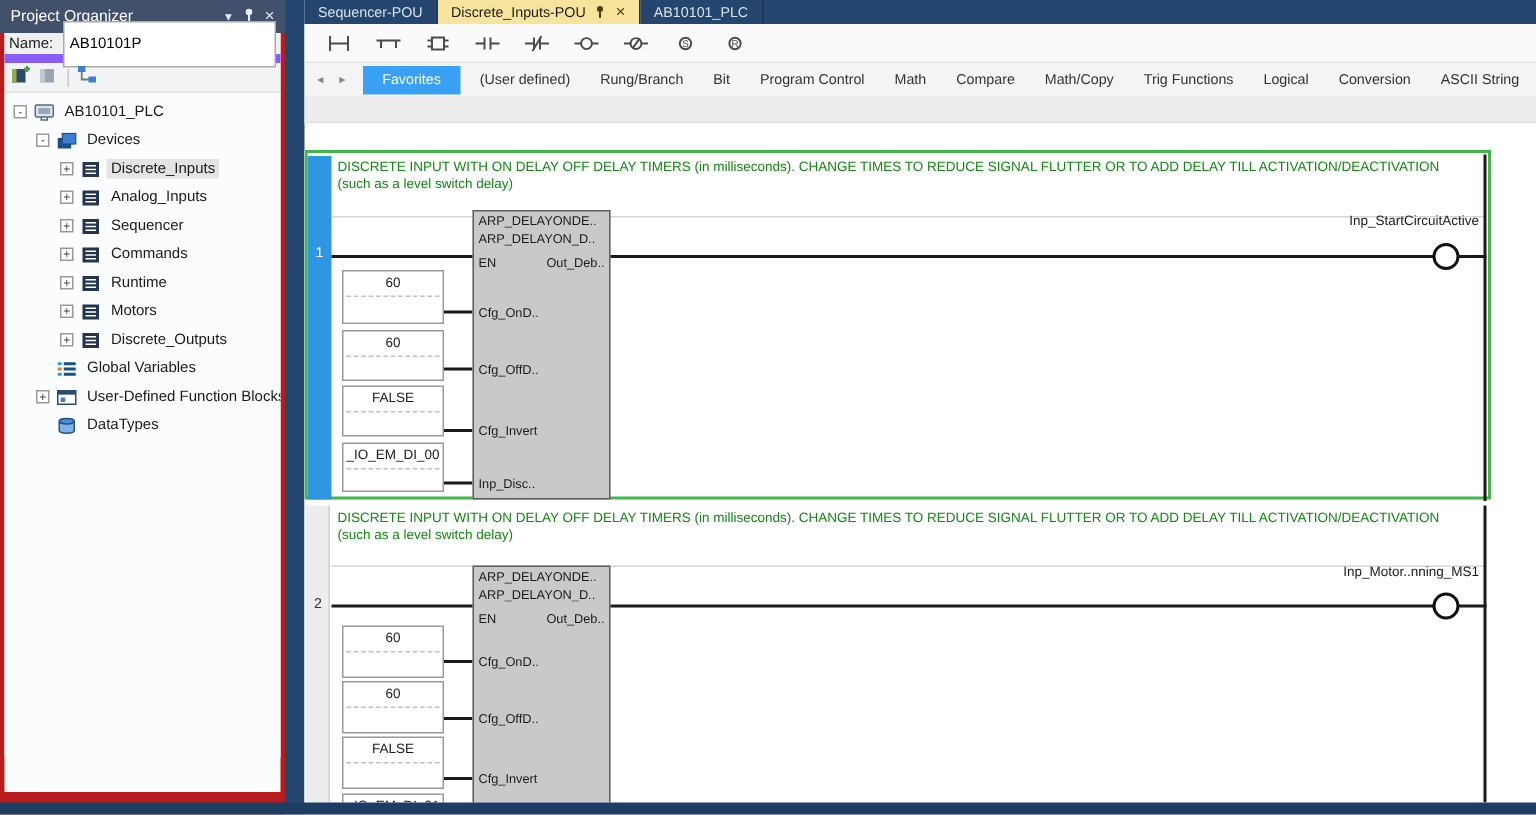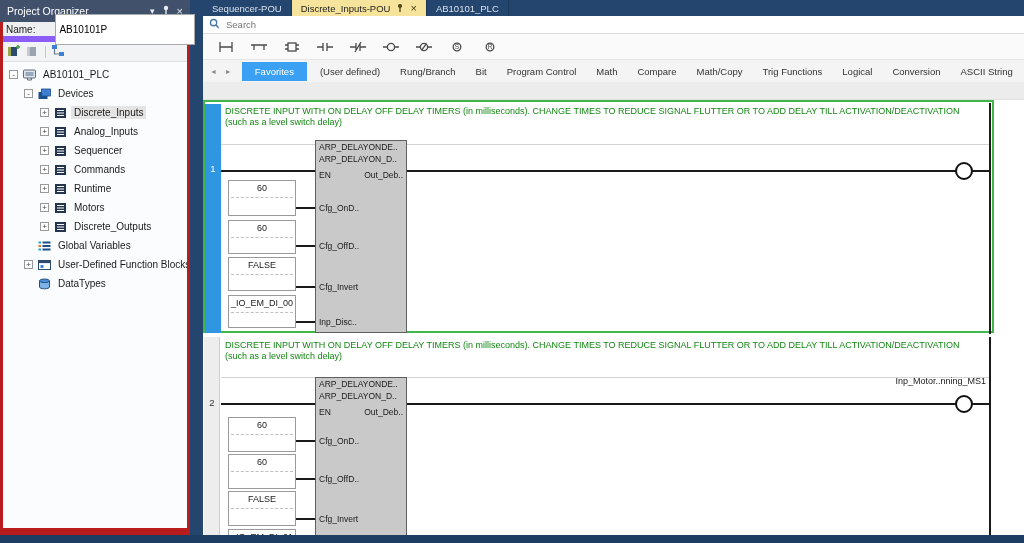--- a/index.html
+++ b/index.html
@@ -7,21 +7,21 @@
   body { background:#24466e; font-family:"Liberation Sans", sans-serif; position:relative; color:#1a1a1a; }
 
   
   .panel { position:absolute; left:0; top:0; width:190px; height:543px; background:#b91c1c; }
   .panel-title { height:22px; background:#41506b; color:#fff; font-size:10.5px; display:flex; align-items:center; padding:0 7px; }
   .panel-title .spacer { flex:1; }
   .ptic { color:#e8edf4; font-size:9px; margin-left:7px; cursor:default; }
   .ptic.x { font-size:11px; }
   .panel-body { position:absolute; left:3px; top:22px; width:184px; height:506px; background:#fbfcfd; }
   .name-row { height:20px; display:flex; align-items:center; font-size:10px; padding:2px 3px; background:#eef0f1; border-bottom:6px solid #8b5cf6; }
-  .name-input { flex:1; height:31px; border:1px solid #a9a9a9; background:#fff; font-size:10px; padding:0 3px; margin-left:20px; font-family:inherit; }
+  .name-input { flex:1; height:31px; border:1px solid #a9a9a9; background:#fff; font-size:10px; padding:0 3px; margin-left:7px; font-family:inherit; }
   .panel-tabs { height:20px; background:#e6e7e8; display:flex; align-items:flex-end; padding-left:2px; border-bottom:1px solid #c4c4c4; }
   .ptab { font-size:10px; padding:2px 8px 3px; border:1px solid transparent; color:#222; }
   .ptab.active { background:#fbfcfd; border-color:#b5b5b5; border-bottom-color:#fbfcfd; position:relative; top:1px; }
   .panel-toolbar { height:20px; display:flex; align-items:center; gap:5px; padding-left:4px; background:#f2f3f4; border-bottom:1px solid #e0e0e0; }
   .ptb-sep { width:1px; height:12px; background:#c9c9c9; }
   .tree { padding-top:3px; height:443px; overflow:hidden; font-size:10px; background:#fbfcfd; }
   .tree-row { height:19px; display:flex; align-items:center; white-space:nowrap; }
   .expander { width:9px; height:9px; border:1px solid #999; background:#fff; font-size:8px; line-height:7px; text-align:center; color:#444; flex:none; }
   .expander.none { visibility:hidden; }
   .ticon { width:15px; height:12px; margin:0 3px 0 4px; flex:none; }
@@ -236,27 +236,20 @@
             <path d="M4 5v4" stroke="#4a3c12" stroke-width="1.3"></path>
           </svg>
         </span>
       <span class="x">×</span>
     </div>
     <div class="dtab">
       <span>AB10101_PLC</span>
     </div>
   </div>
 
-  <div class="search-row">
-    <span><svg width="11" height="12" viewBox="0 0 12 13">
-          <circle cx="5" cy="5" r="3.4" fill="none" stroke="#4878a8" stroke-width="1.4"></circle>
-          <path d="M7.6 7.6l3 3.4" stroke="#4878a8" stroke-width="1.6"></path>
-        </svg></span>
-    <input class="search-input" placeholder="Search" style="">
-  </div>
 
   <div class="toolbox">
     <span class="tbi"><svg width="20" height="14" viewBox="0 0 20 14" fill="none" stroke="#4a4a4a" stroke-width="1.3">
           <path d="M4 2v10M16 2v10M4 7h12"></path>
         </svg></span>
     <span class="tbi"><svg width="20" height="14" viewBox="0 0 20 14" fill="none" stroke="#4a4a4a" stroke-width="1.3">
           <path d="M5 10V5h10v5M2 5h3M15 5h3"></path>
         </svg></span>
     <span class="tbi"><svg width="20" height="14" viewBox="0 0 20 14" fill="none" stroke="#4a4a4a" stroke-width="1.3">
           <rect x="6" y="3" width="8" height="8"></rect>
@@ -343,20 +336,21 @@
       <div class="enrow">
         <span>EN</span>
         <span>Out_Deb..</span>
       </div>
     </div>
     <div class="pin" style="left:116px;top:103px">Cfg_OnD..</div>
     <div class="pin" style="left:116px;top:141px">Cfg_OffD..</div>
     <div class="pin" style="left:116px;top:182px">Cfg_Invert</div>
     <div class="pin" style="left:116px;top:217px">Inp_Disc..</div>
 
+    <div class="coil-label" style="top:42px">Inp_StartCircuitActive</div>
     <div class="coil" style="top:62px"></div>
 
     <div class="margin-cell" style="left:1px;top:237px;height:198px;background:#ededed;border-right:1px solid #d0d0d0"></div>
     <div class="rnum" style="left:1px;top:297px;color:#333">2</div>
     <div class="comment" style="left:22px;top:240px">DISCRETE INPUT WITH ON DELAY OFF DELAY TIMERS (in milliseconds).  CHANGE TIMES TO REDUCE SIGNAL FLUTTER OR TO ADD DELAY TILL ACTIVATION/DEACTIVATION (such as a level switch delay)</div>
     <div class="sep" style="left:18px;top:277px;width:770px"></div>
     <div class="hline" style="left:18px;top:303px;width:770px"></div>
     <div class="rail" style="left:786px;top:237px;height:198px"></div>
 
     <div class="pbox" style="left:25px;top:317px;height:35px">

